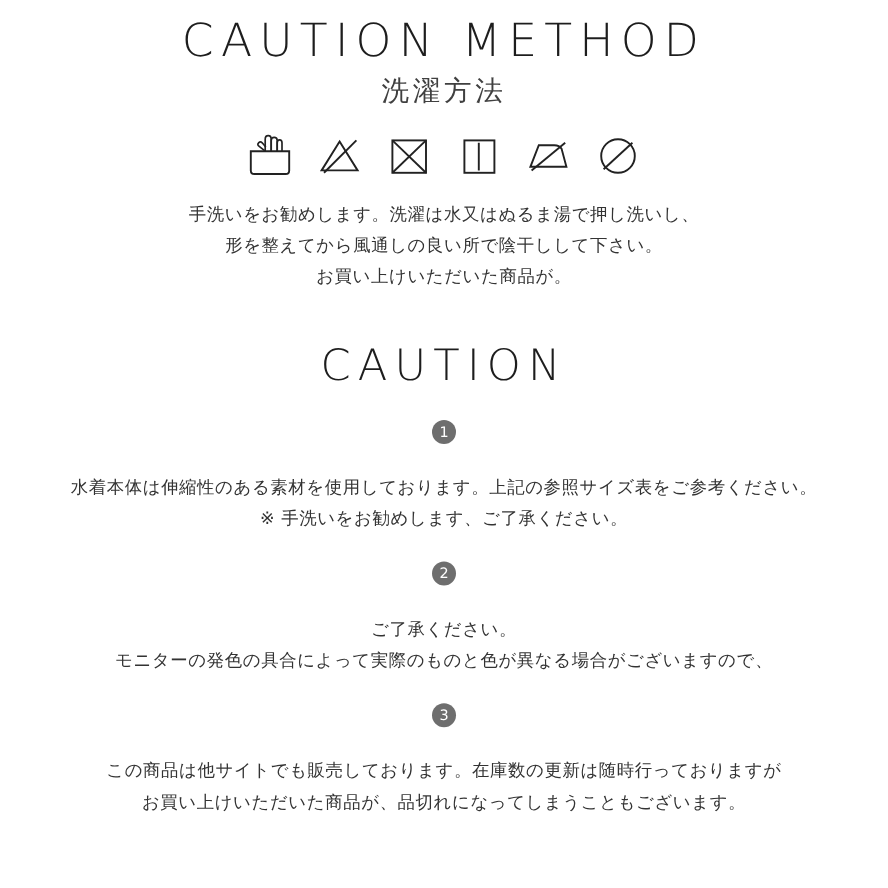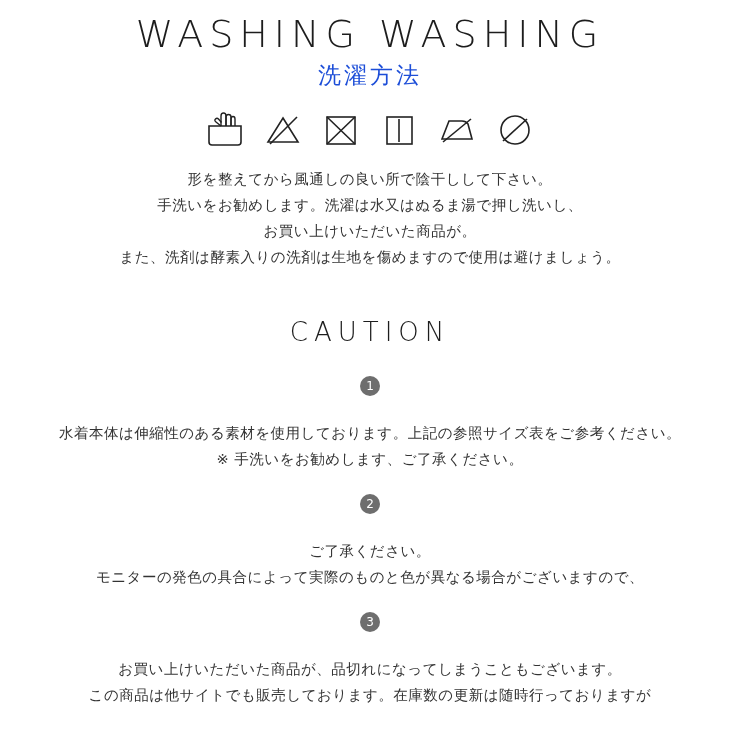--- a/index.html
+++ b/index.html
@@ -30,31 +30,31 @@
     letter-spacing: 6px;
     color: #1d1d1d;
   }
   .washing .section-title-en {
     font-size: 38px;
     line-height: 44px;
     margin: 6px 0 0 0;
     padding-top: 6px;
   }
   .caution .section-title-en {
-    font-size: 26px;
+    font-size: 36px;
     line-height: 44px;
     margin: 0;
   }
   .section-title-jp {
     text-align: center;
     font-family: "DejaVu Sans", sans-serif;
     font-weight: 400;
     font-size: 23px;
     letter-spacing: 3px;
-    color: #1d4ed8;
+    color: #404040;
     margin-top: 4px;
   }
 
   
   .icon-row {
     display: flex;
     justify-content: center;
     align-items: center;
     gap: 14px;
     margin-top: 18px;
@@ -103,21 +103,21 @@
     margin-top: 24px;
   }
 </style>
 </head>
 <body>
 
 <div class="page">
 
   <section class="washing">
 
-    <h1 class="section-title-en">WASHING WASHING</h1>
+    <h1 class="section-title-en">CAUTION METHOD</h1>
     <h2 class="section-title-jp">洗濯方法</h2>
 
     <div class="icon-row">
 
       <span class="icon">
         <svg viewBox="0 0 44 40" width="44" height="40">
           <path d="M6 16 L6 32 Q6 35 9 35 L35 35 Q38 35 38 32 L38 16 Z" fill="none" stroke="#222" stroke-width="1.6"></path>
           <path d="M18 16 L18 6 Q18 3 20.5 3 Q23 3 23 6 L23 16" fill="none" stroke="#222" stroke-width="1.4"></path>
           <path d="M23 16 L23 7 Q23 4.5 25.5 4.5 Q28 4.5 28 7 L28 16" fill="none" stroke="#222" stroke-width="1.4"></path>
           <path d="M28 16 L28 9 Q28 6.5 30 6.5 Q32 6.5 32 9 L32 16" fill="none" stroke="#222" stroke-width="1.4"></path>
@@ -157,24 +157,23 @@
       <span class="icon">
         <svg viewBox="0 0 44 40" width="44" height="40">
           <circle cx="22" cy="20" r="14" fill="none" stroke="#222" stroke-width="1.6"></circle>
           <line x1="10" y1="31" x2="34" y2="9" stroke="#222" stroke-width="1.6"></line>
         </svg>
       </span>
 
     </div>
 
     <div class="body-text">
+      <p>手洗いをお勧めします。洗濯は水又はぬるま湯で押し洗いし、</p>
       <p>形を整えてから風通しの良い所で陰干しして下さい。</p>
-      <p>手洗いをお勧めします。洗濯は水又はぬるま湯で押し洗いし、</p>
       <p>お買い上けいただいた商品が。</p>
-      <p>また、洗剤は酵素入りの洗剤は生地を傷めますので使用は避けましょう。</p>
     </div>
 
   </section>
 
   <section class="caution">
 
     <h1 class="section-title-en">CAUTION</h1>
 
     <div class="caution-block">
       <span class="num-badge">1</span>
@@ -188,20 +187,20 @@
       <span class="num-badge">2</span>
       <div class="body-text">
         <p>ご了承ください。</p>
         <p>モニターの発色の具合によって実際のものと色が異なる場合がございますので、</p>
       </div>
     </div>
 
     <div class="caution-block">
       <span class="num-badge">3</span>
       <div class="body-text">
+        <p>この商品は他サイトでも販売しております。在庫数の更新は随時行っておりますが</p>
         <p>お買い上けいただいた商品が、品切れになってしまうこともございます。</p>
-        <p>この商品は他サイトでも販売しております。在庫数の更新は随時行っておりますが</p>
       </div>
     </div>
 
   </section>
 
 </div>
 
 </body></html>

